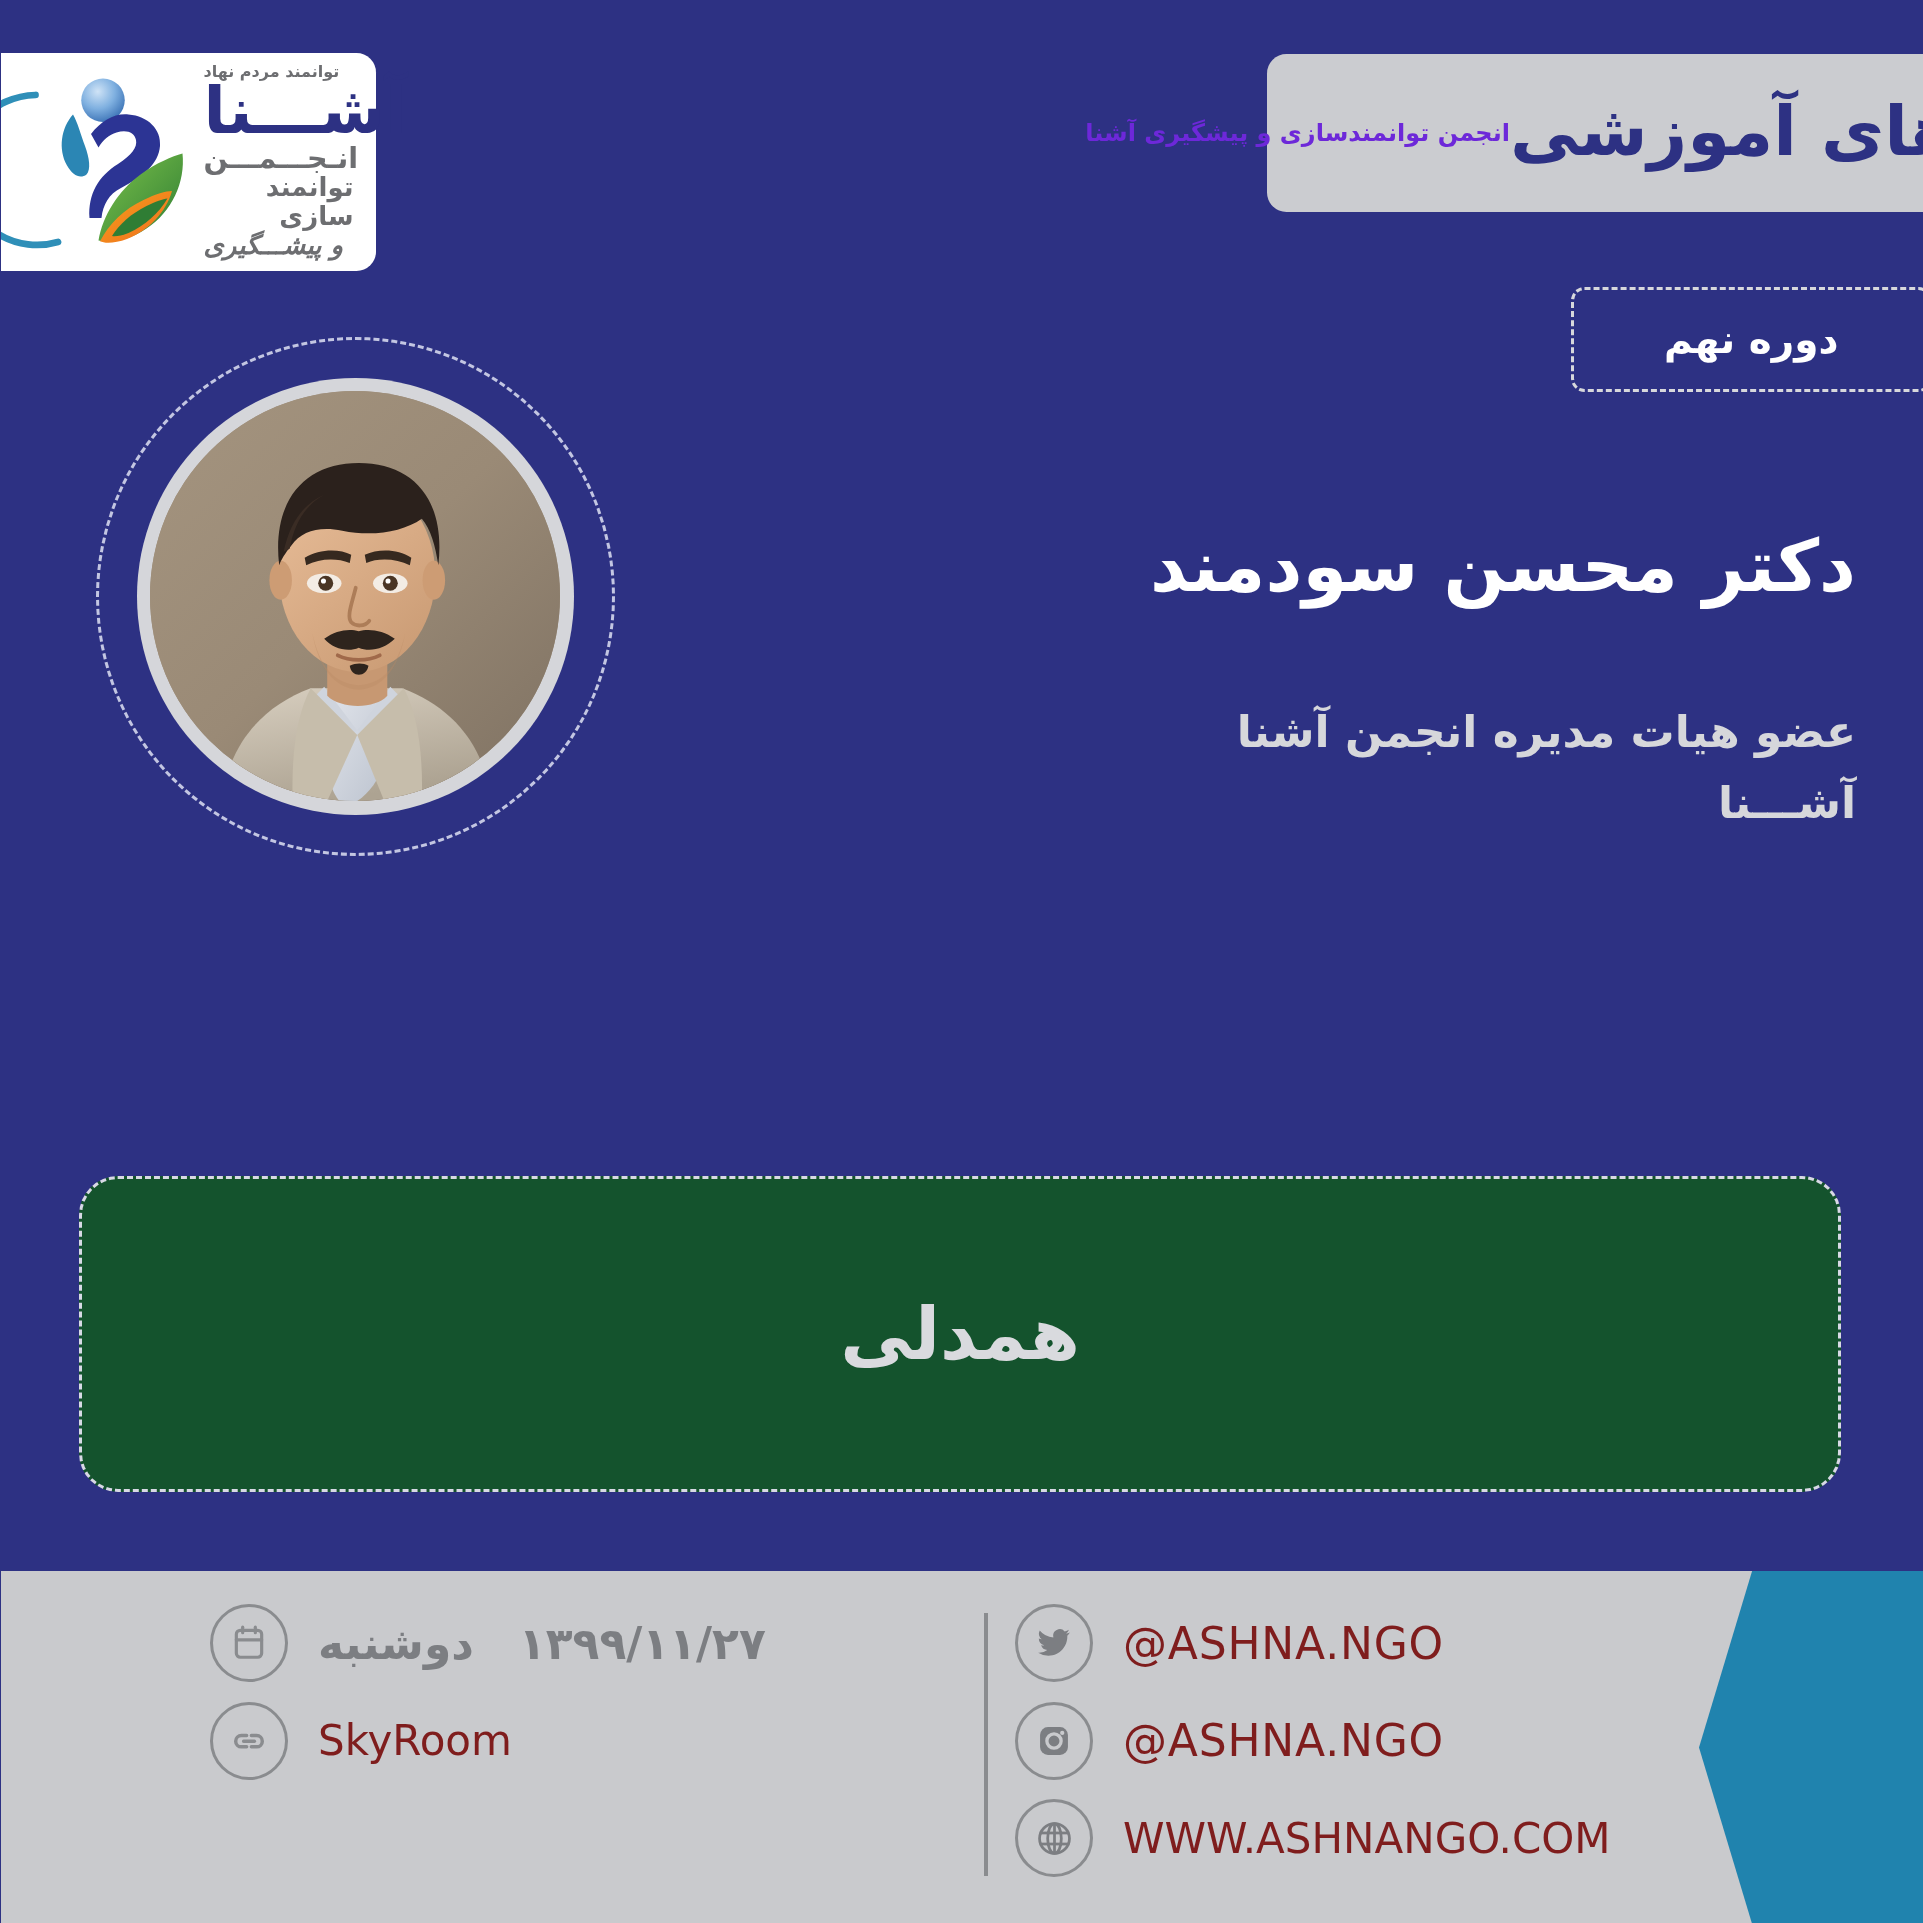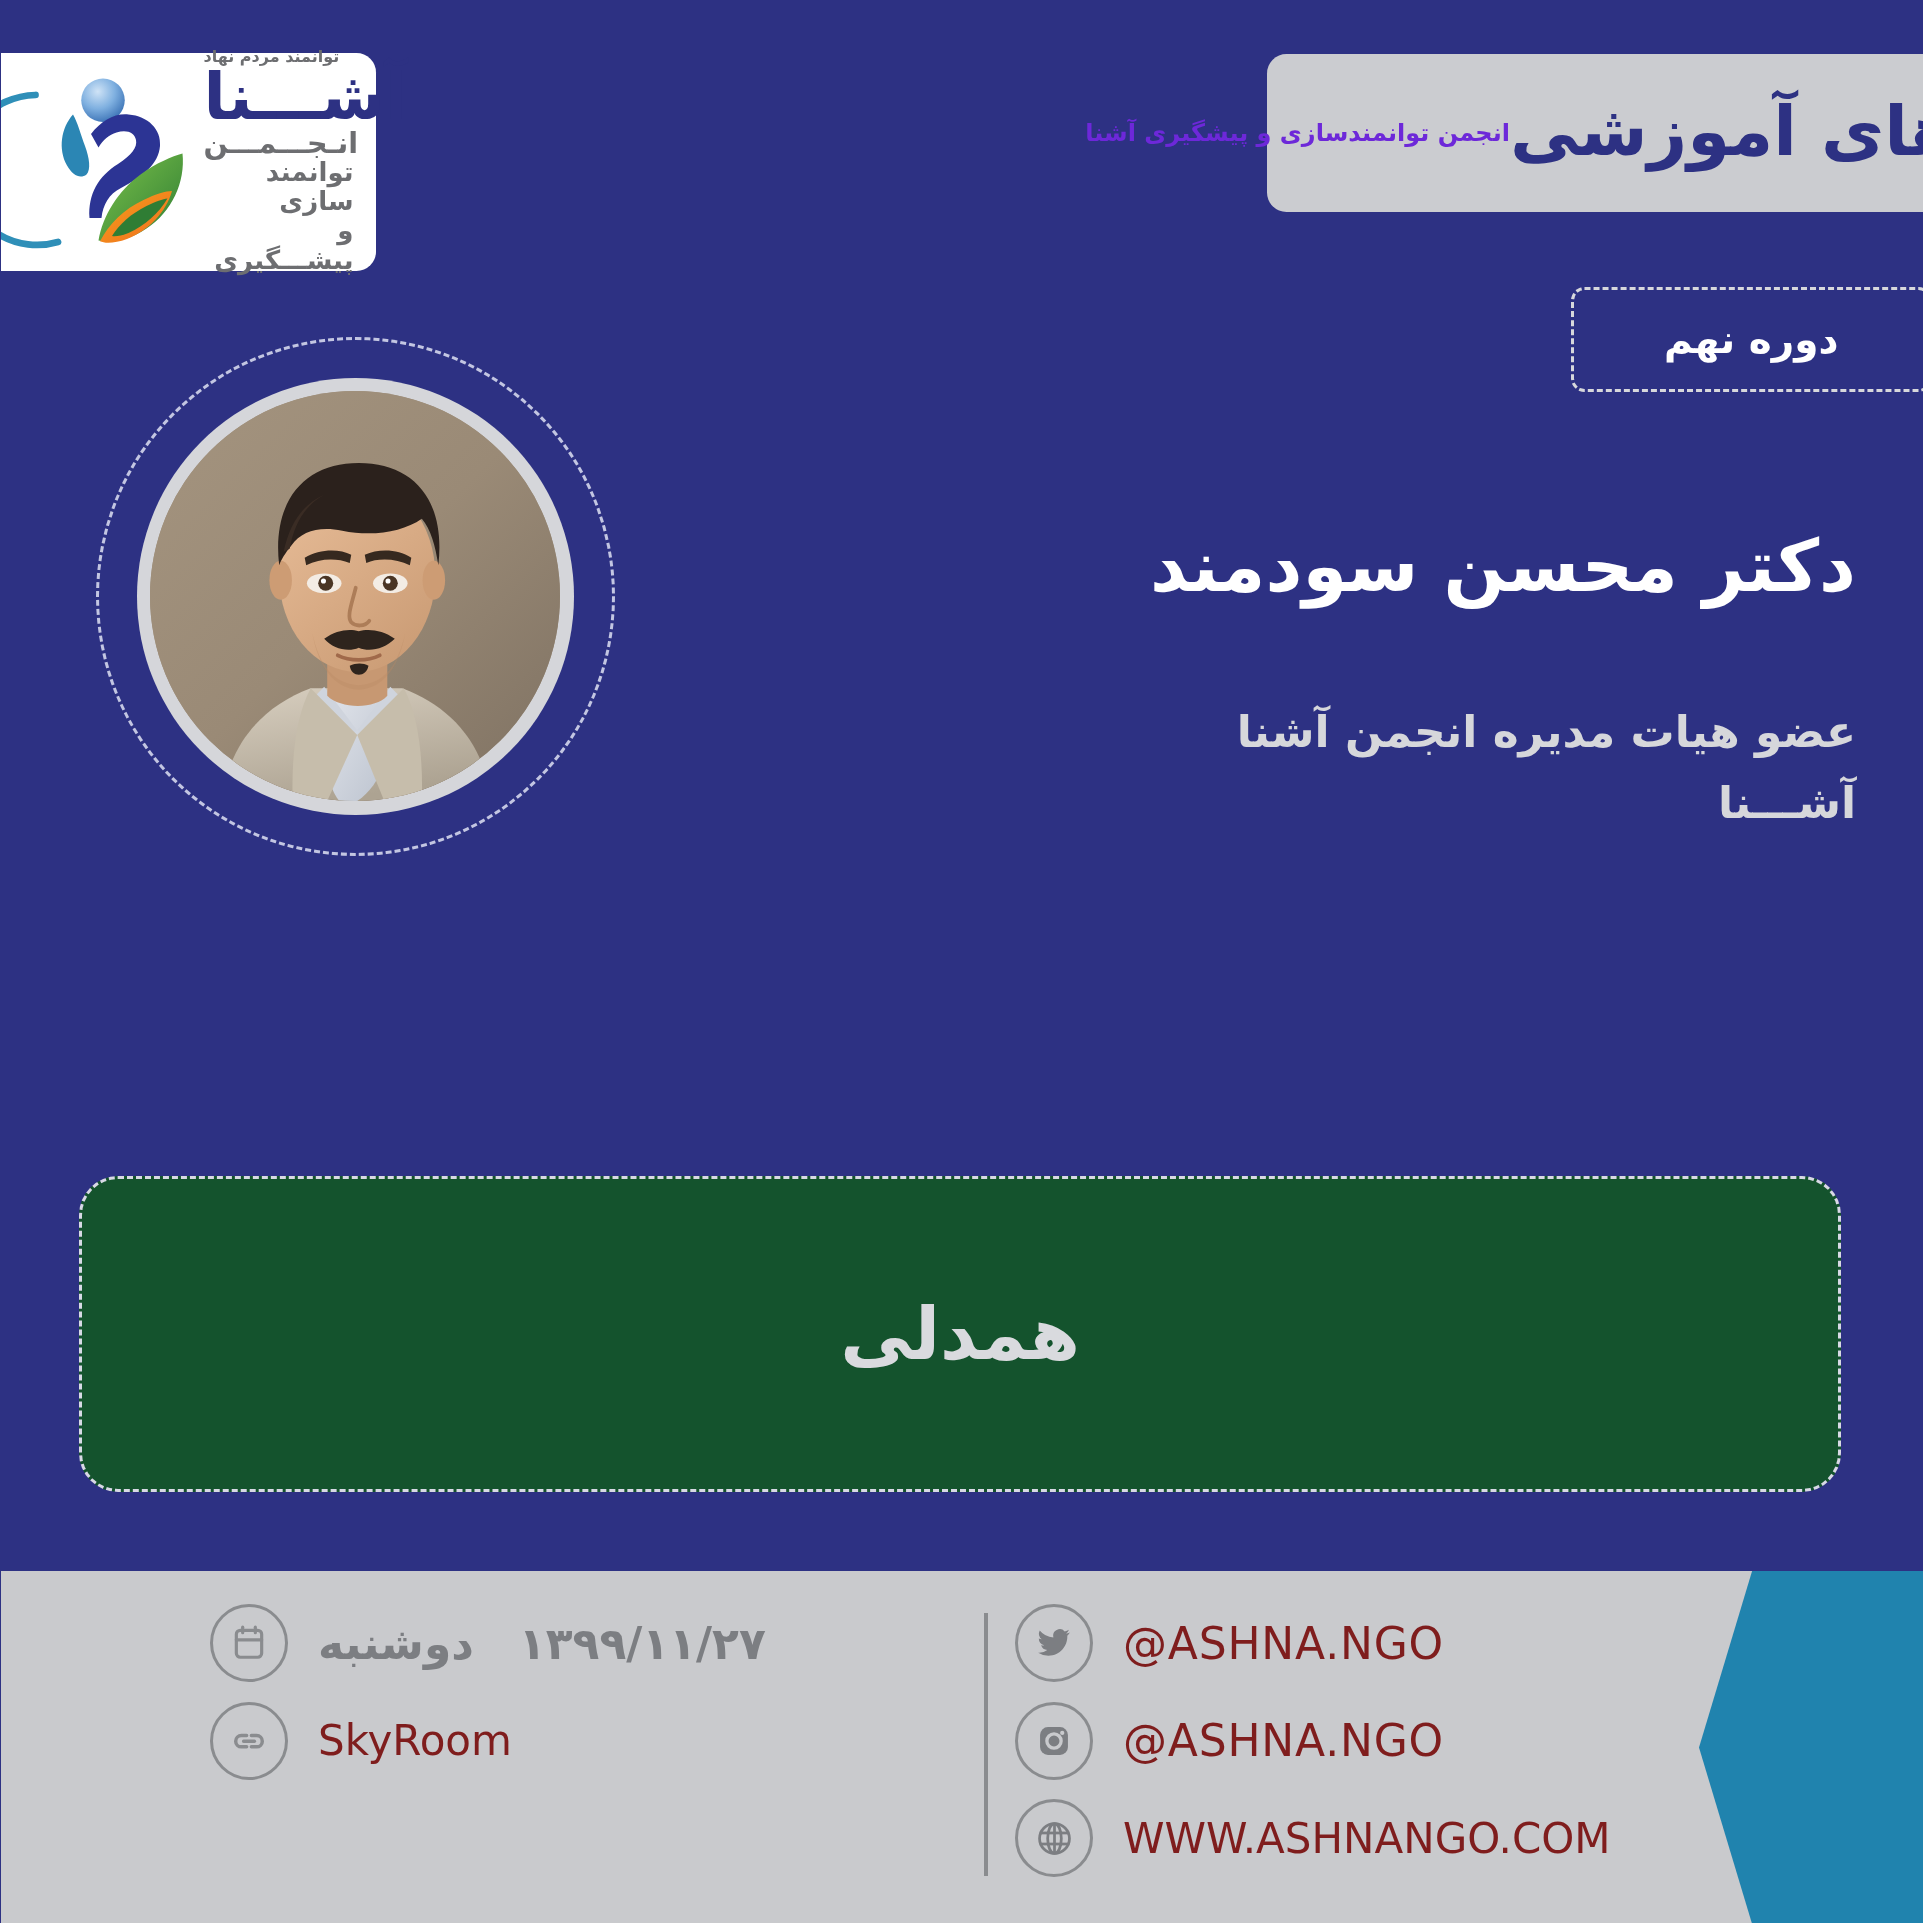--- a/index.html
+++ b/index.html
@@ -20,21 +20,21 @@
     box-sizing:border-box;padding:10.5px 22.5px 10.5px 19.5px;gap:4.5px;
   }
   .logo-text-block{
     display:flex;flex-direction:column;align-items:flex-end;justify-content:center;
     line-height:1;width:150px;
   }
   .logo-tiny{font-size:16px;font-weight:700;color:#6d6e71;letter-spacing:-0.4px;margin-bottom:1.5px;}
   .logo-big{font-size:65px;font-weight:800;color:#2d3183;line-height:.92;margin:0 0 1.5px 0;}
   .logo-sub1{font-size:28.6px;font-weight:800;color:#6d6e71;line-height:1.05;}
   .logo-sub2{font-size:26px;font-weight:800;color:#6d6e71;line-height:1.12;}
-  .logo-sub3{font-size:26px;font-weight:800;color:#6d6e71;line-height:1.12;}
+  .logo-sub3{font-size:26px;font-weight:800;color:#6d6e71;line-height:1.12;font-style:italic;}
   .logo-mark{width:210px;height:195px;flex:0 0 210px;position:relative;}
 
   
   .header-pill{
     position:absolute;right:0;top:54px;left:1267px;height:158px;
     background:#cbccd0;border-radius:19.5px 0 0 19.5px;
     display:flex;flex-direction:row;align-items:center;justify-content:center;
     box-sizing:border-box;padding:7.5px 30px 10.5px 41px;
   }
   .header-title{font-size:69px;font-weight:800;color:#2d3183;line-height:1.05;letter-spacing:-0.8px;white-space:nowrap;}

